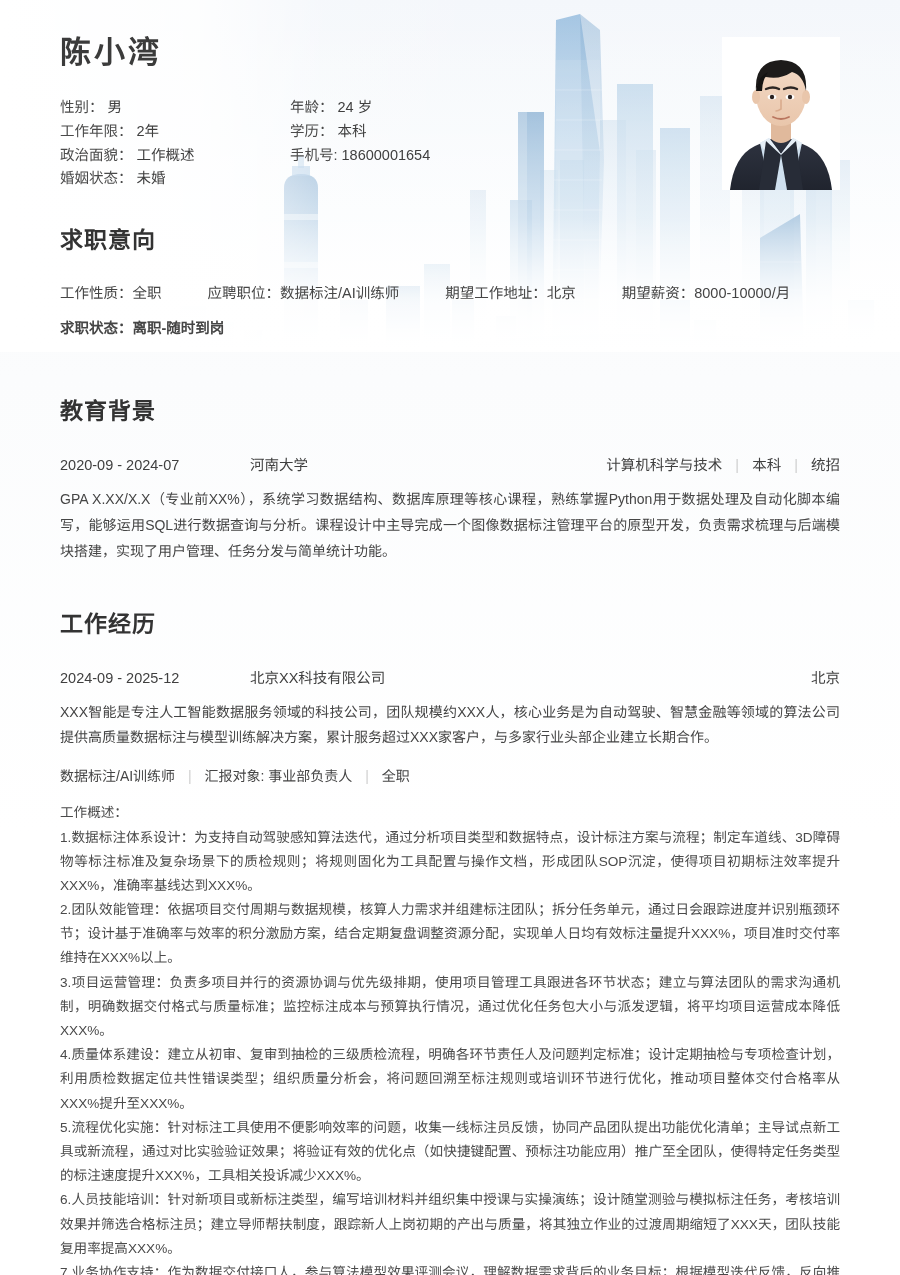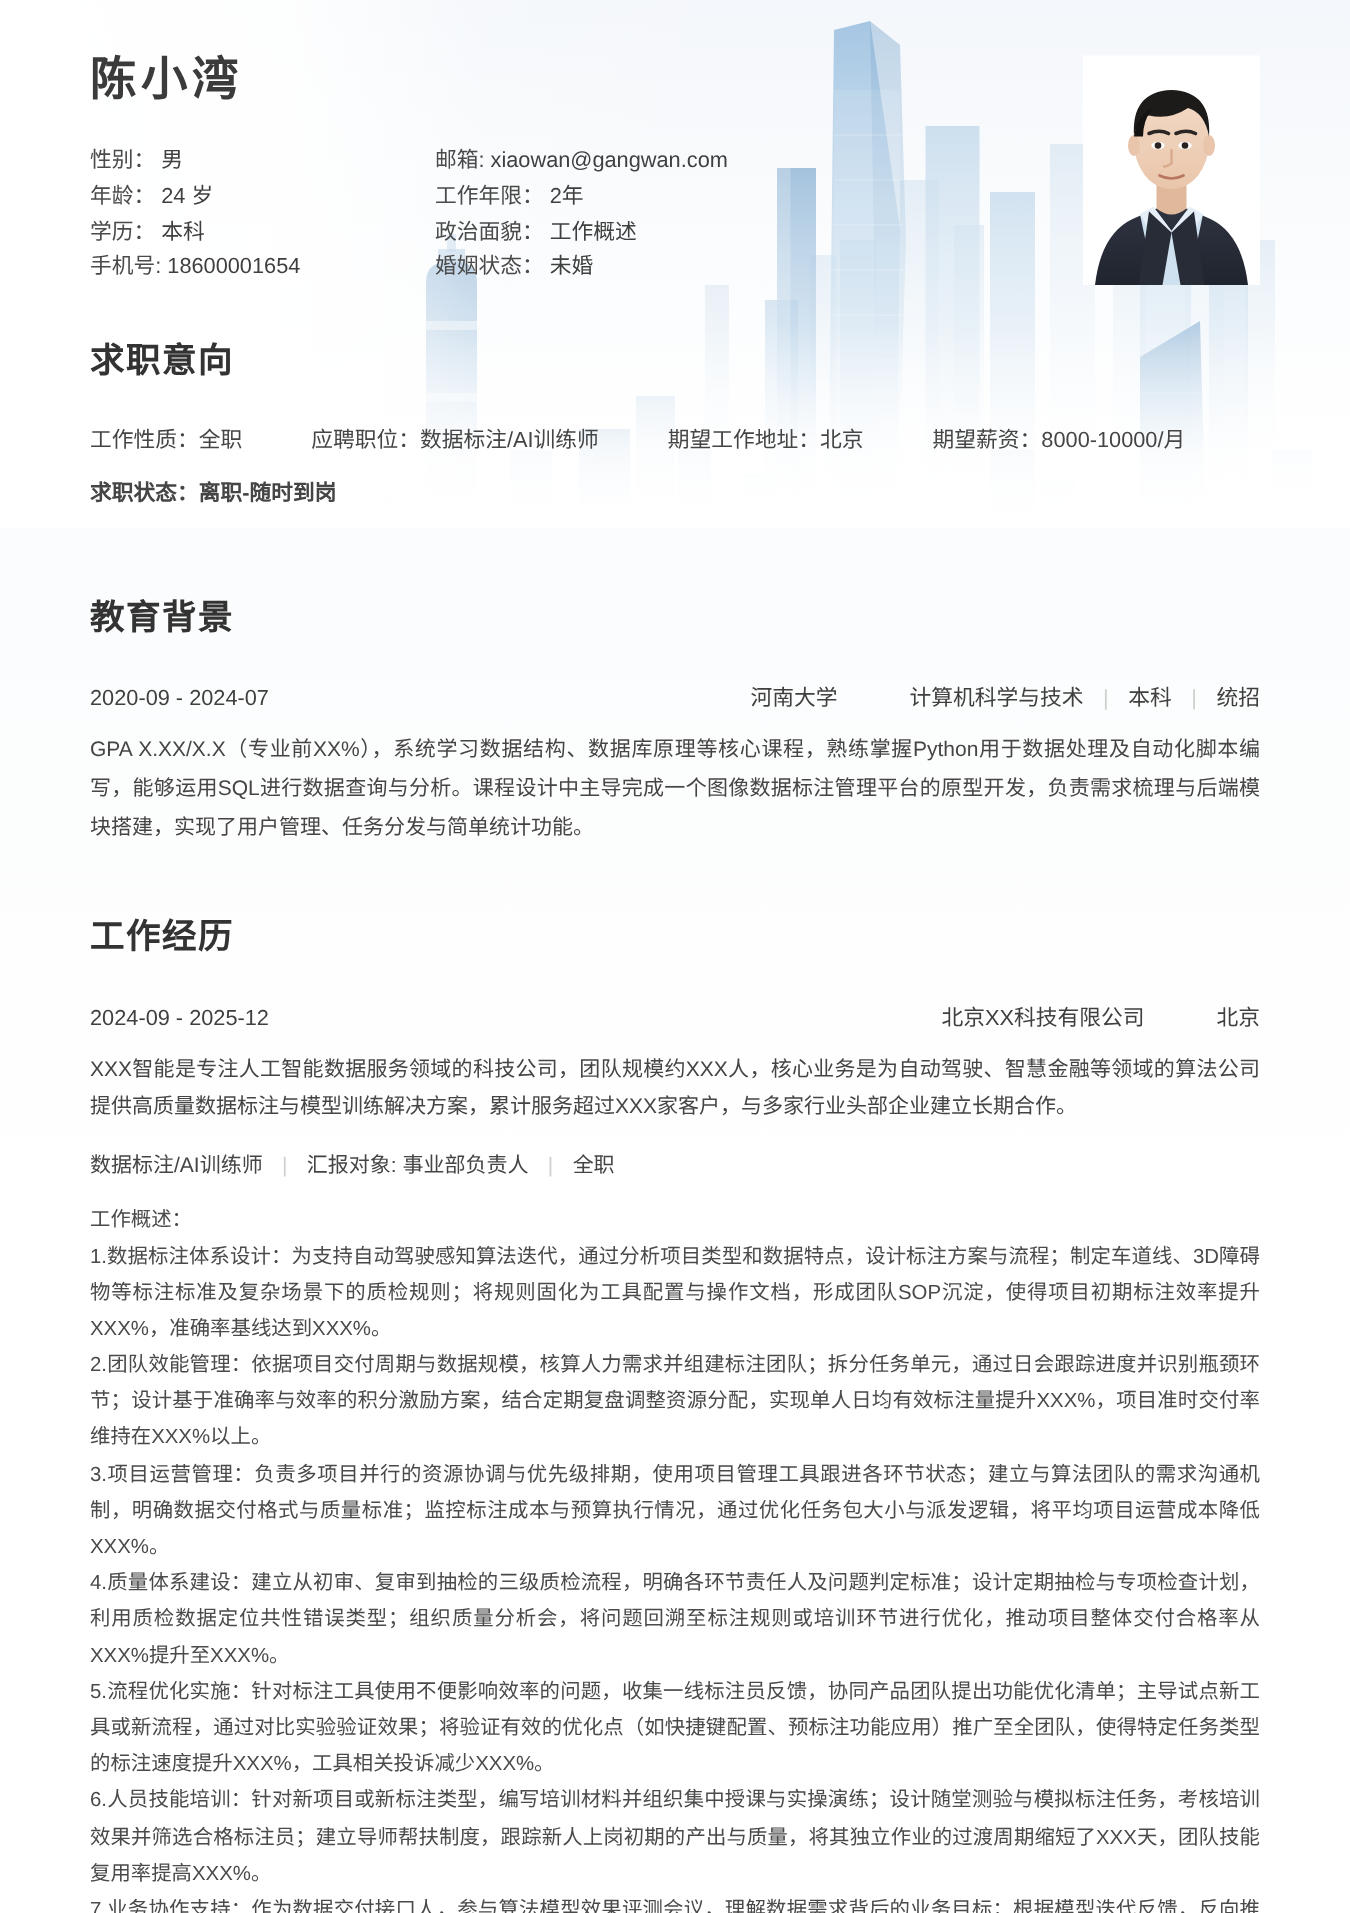--- a/index.html
+++ b/index.html
@@ -111,24 +111,23 @@
   .intent-row .cell:last-child { margin-right: 0; }
   .intent-row2 { margin-top: 14px; font-weight: bold; }
 
   .entry-head {
     display: flex;
     align-items: baseline;
     justify-content: space-between;
     margin-top: 26px;
     font-size: 14.5px;
     color: #3f3f3f;
-    gap: 48px;
   }
   .entry-head .col-left   { flex: 0 0 auto; min-width: 190px; }
-  .entry-head .col-mid    { flex: 1 1 auto; text-align: right; }
+  .entry-head .col-mid    { flex: 1 1 auto; text-align: left; }
   .entry-head .col-right  { flex: 0 0 auto; text-align: right; }
 
   .meta-sep {
     display: inline-block;
     color: #cfcfcf;
     margin: 0 9px;
     font-weight: 300;
   }
 
   .body-text {
@@ -285,23 +284,20 @@
   </div>
 
   <div class="header">
     <h1 class="name">陈小湾</h1>
 
     <div class="info-grid">
       <div class="info-item">
         <span class="lbl">性别：</span><span class="val">男</span>
       </div>
       <div class="info-item">
-        <span class="lbl">邮箱:</span><span class="val">xiaowan@gangwan.com</span>
-      </div>
-      <div class="info-item">
         <span class="lbl">年龄：</span><span class="val">24 岁</span>
       </div>
       <div class="info-item">
         <span class="lbl">工作年限：</span><span class="val">2年</span>
       </div>
       <div class="info-item">
         <span class="lbl">学历：</span><span class="val">本科</span>
       </div>
       <div class="info-item">
         <span class="lbl">政治面貌：</span><span class="val">工作概述</span>

